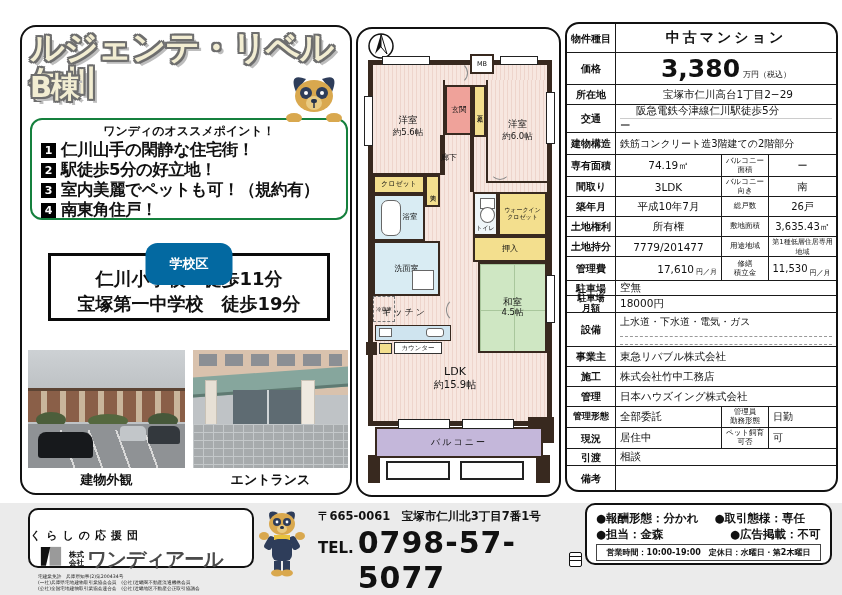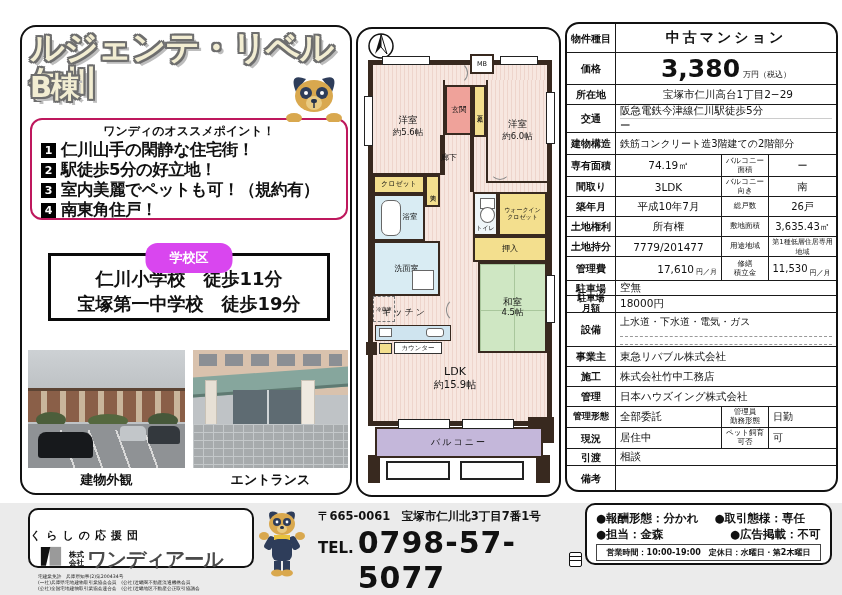--- a/index.html
+++ b/index.html
@@ -5,29 +5,29 @@
   html,body{margin:0;padding:0;background:#fff;}
   #page{position:relative;width:842px;height:595px;background:#fff;overflow:hidden;
         font-family:"DejaVu Sans","Liberation Sans",sans-serif;color:#111;}
   .abs{position:absolute;box-sizing:border-box;}
   .pre{white-space:pre-line;}
   
   #left-panel{left:20px;top:25px;width:332px;height:470px;border:2.5px solid #111;border-radius:16px;background:#fff;}
   .big-title{font-weight:bold;color:#f2edd2;letter-spacing:-1px;line-height:1.05;
      text-shadow:-2px -2px 0 #6e6e6e,2px -2px 0 #6e6e6e,-2px 2px 0 #6e6e6e,2px 2px 0 #6e6e6e,
                  -2px 0 0 #6e6e6e,2px 0 0 #6e6e6e,0 -2px 0 #6e6e6e,0 2px 0 #6e6e6e,4px 4px 0 #bdbdbd;}
-  #points-box{left:30px;top:118px;width:318px;height:102px;border:2px solid #be185d;border-radius:12px;background:#fff;}
+  #points-box{left:30px;top:118px;width:318px;height:102px;border:2px solid #15803d;border-radius:12px;background:#fff;}
   .pt-head{text-align:center;font-size:12px;font-weight:bold;margin-top:3px;}
   .pt-row{display:flex;align-items:center;gap:5px;padding-left:9px;height:20px;}
   .pt-num{width:15px;height:15px;background:#000;color:#fff;font-size:11px;font-weight:bold;
           display:flex;align-items:center;justify-content:center;flex:0 0 15px;}
   .pt-txt{font-size:16.5px;font-weight:bold;letter-spacing:-0.5px;}
   #school-box{left:48px;top:253px;width:282px;height:68px;border:3.5px solid #0a0a0a;background:#fff;}
-  #school-pill{left:50%;top:-13px;transform:translateX(-50%);background:#d946ef;color:#fff;
-               font-size:13px;font-weight:bold;padding:6px 24px;border-radius:12px;white-space:nowrap;}
+  #school-pill{left:50%;top:-13px;transform:translateX(-50%);background:#0369a1;color:#fff;
+               font-size:13px;font-weight:bold;padding:12px 24px;border-radius:12px;white-space:nowrap;}
   .school-line{text-align:center;font-size:18px;font-weight:bold;line-height:25px;}
   .photo{overflow:hidden;background:#bfc3c6;}
   .caption{font-size:13px;font-weight:bold;text-align:center;}
   
   #plan-box{left:356px;top:27px;width:205px;height:470px;border:2.5px solid #111;border-radius:16px;background:#fff;}
   .striped{background:repeating-linear-gradient(90deg,#f7e7e0 0 3px,#eed5cc 3px 4px);}
   .room{border:2px solid #38291f;display:flex;flex-direction:column;align-items:center;justify-content:center;
         text-align:center;line-height:1.15;}
   .yellow{background:#f3df8e;} .blue{background:#d9ecf3;}
   .rname{font-size:9.5px;} .rsize{font-size:8.5px;}
@@ -259,21 +259,21 @@
         <span style="font-size:8px;align-self:flex-end;padding-bottom:3px;margin-left:3px;">万円（税込）</span>
       </div>
     </div>
     <div class="trow" style="height:20px;flex:0 0 20px;gap:43px;">
       <div class="th">所在地</div>
       <div class="td">宝塚市仁川高台1丁目2−29</div>
     </div>
     <div class="trow" style="height:28px;flex:0 0 28px;">
       <div class="th">交通</div>
       <div class="td" style="flex-direction:column;align-items:stretch;justify-content:center;">
-        <div style="font-size:10.5px;">阪急電鉄今津線仁川駅徒歩5分</div>
+        <div style="font-size:10.5px;margin-left:16px;">阪急電鉄今津線仁川駅徒歩5分</div>
         <div style="font-size:10.5px;border-top:1px solid #ccc;">ー</div>
       </div>
     </div>
     <div class="trow" style="height:22px;flex:0 0 22px;">
       <div class="th">建物構造</div>
       <div class="td" style="font-size:10px;">鉄筋コンクリート造3階建ての2階部分</div>
     </div>
     <div class="trow" style="height:22px;flex:0 0 22px;">
       <div class="th">専有面積</div>
       <div class="td tdc w97">74.19㎡</div>

